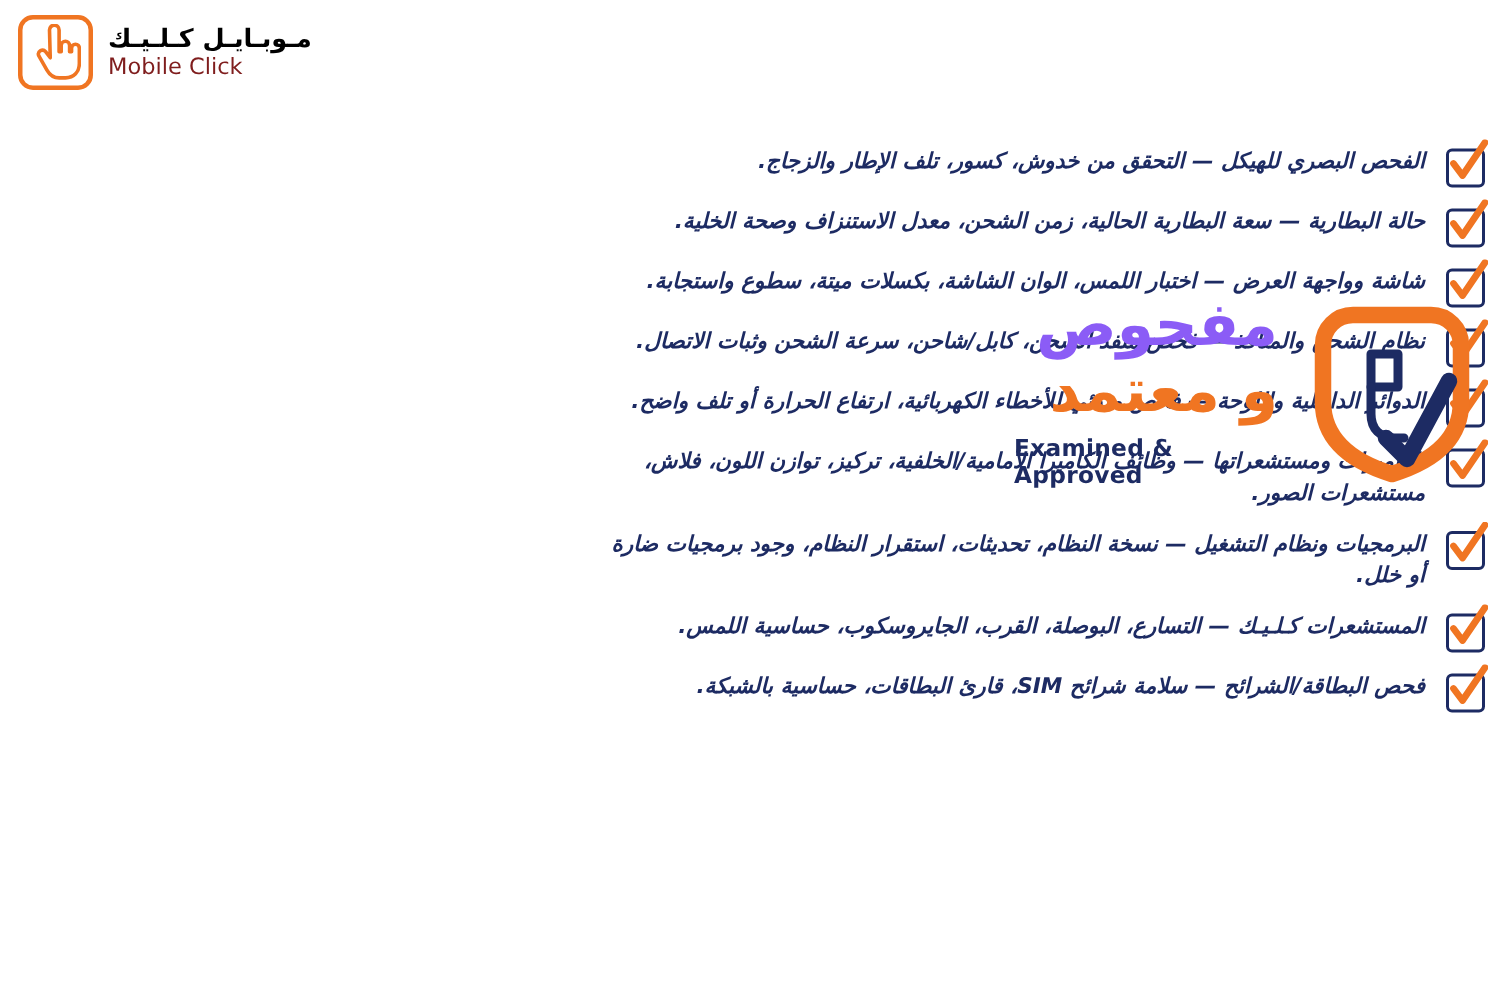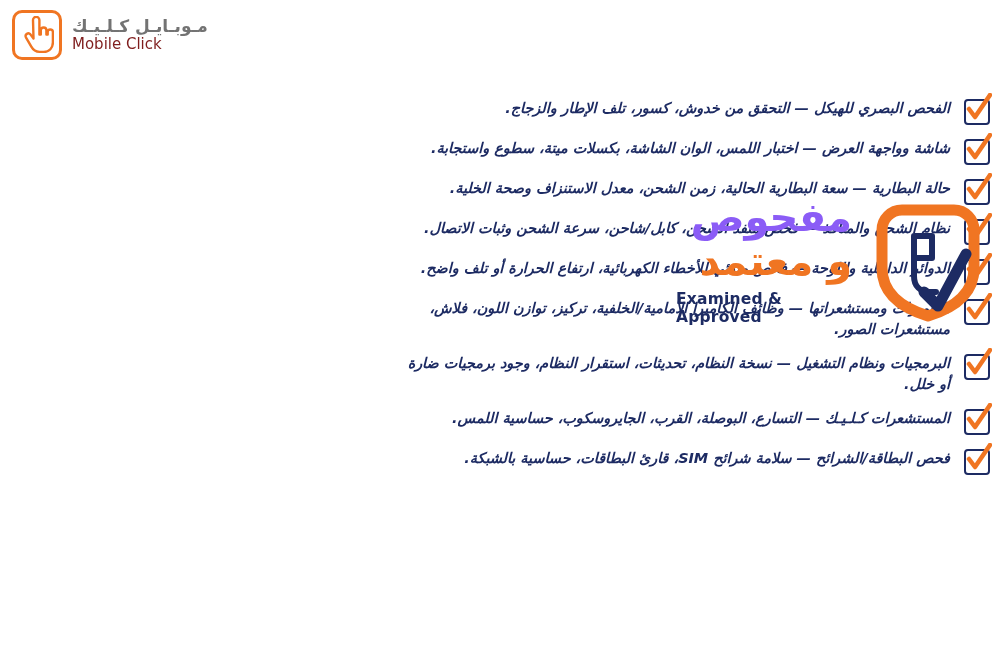--- a/index.html
+++ b/index.html
@@ -36,21 +36,21 @@
   .brand-mark svg { position: absolute; top: 3px; left: 5px; }
   .brand-text {
     display: flex;
     flex-direction: column;
     align-items: flex-end;
     line-height: 1.12;
   }
   .brand-ar {
     font-size: 17px;
     font-weight: bold;
-    color: #737373;
+    color: #000000;
     letter-spacing: 1px;
     direction: rtl;
   }
   .brand-en {
     font-size: 15px;
     color: #7f1d1d;
     direction: ltr;
   }
 
   
@@ -175,31 +175,31 @@
     <div class="check-text">الفحص البصري للهيكل — التحقق من خدوش، كسور، تلف الإطار والزجاج.</div>
   </div>
 
   <div class="check-row">
     <div class="check-box">
       <div class="bx"></div>
       <svg class="tick" viewBox="0 0 26 30" aria-hidden="true">
           <path d="M3 16 L9 24 L24 2" fill="none" stroke="#f07522" stroke-width="4.5" stroke-linecap="round" stroke-linejoin="round"></path>
         </svg>
     </div>
+    <div class="check-text">حالة البطارية — سعة البطارية الحالية، زمن الشحن، معدل الاستنزاف وصحة الخلية.</div>
+  </div>
+
+  <div class="check-row">
+    <div class="check-box">
+      <div class="bx"></div>
+      <svg class="tick" viewBox="0 0 26 30" aria-hidden="true">
+          <path d="M3 16 L9 24 L24 2" fill="none" stroke="#f07522" stroke-width="4.5" stroke-linecap="round" stroke-linejoin="round"></path>
+        </svg>
+    </div>
     <div class="check-text">شاشة وواجهة العرض — اختبار اللمس، الوان الشاشة، بكسلات ميتة، سطوع واستجابة.</div>
-  </div>
-
-  <div class="check-row">
-    <div class="check-box">
-      <div class="bx"></div>
-      <svg class="tick" viewBox="0 0 26 30" aria-hidden="true">
-          <path d="M3 16 L9 24 L24 2" fill="none" stroke="#f07522" stroke-width="4.5" stroke-linecap="round" stroke-linejoin="round"></path>
-        </svg>
-    </div>
-    <div class="check-text">حالة البطارية — سعة البطارية الحالية، زمن الشحن، معدل الاستنزاف وصحة الخلية.</div>
   </div>
 
   <div class="check-row">
     <div class="check-box">
       <div class="bx"></div>
       <svg class="tick" viewBox="0 0 26 30" aria-hidden="true">
           <path d="M3 16 L9 24 L24 2" fill="none" stroke="#f07522" stroke-width="4.5" stroke-linecap="round" stroke-linejoin="round"></path>
         </svg>
     </div>
     <div class="check-text">نظام الشحن والمنافذ — فحص منفذ الشحن، كابل/شاحن، سرعة الشحن وثبات الاتصال.</div>

